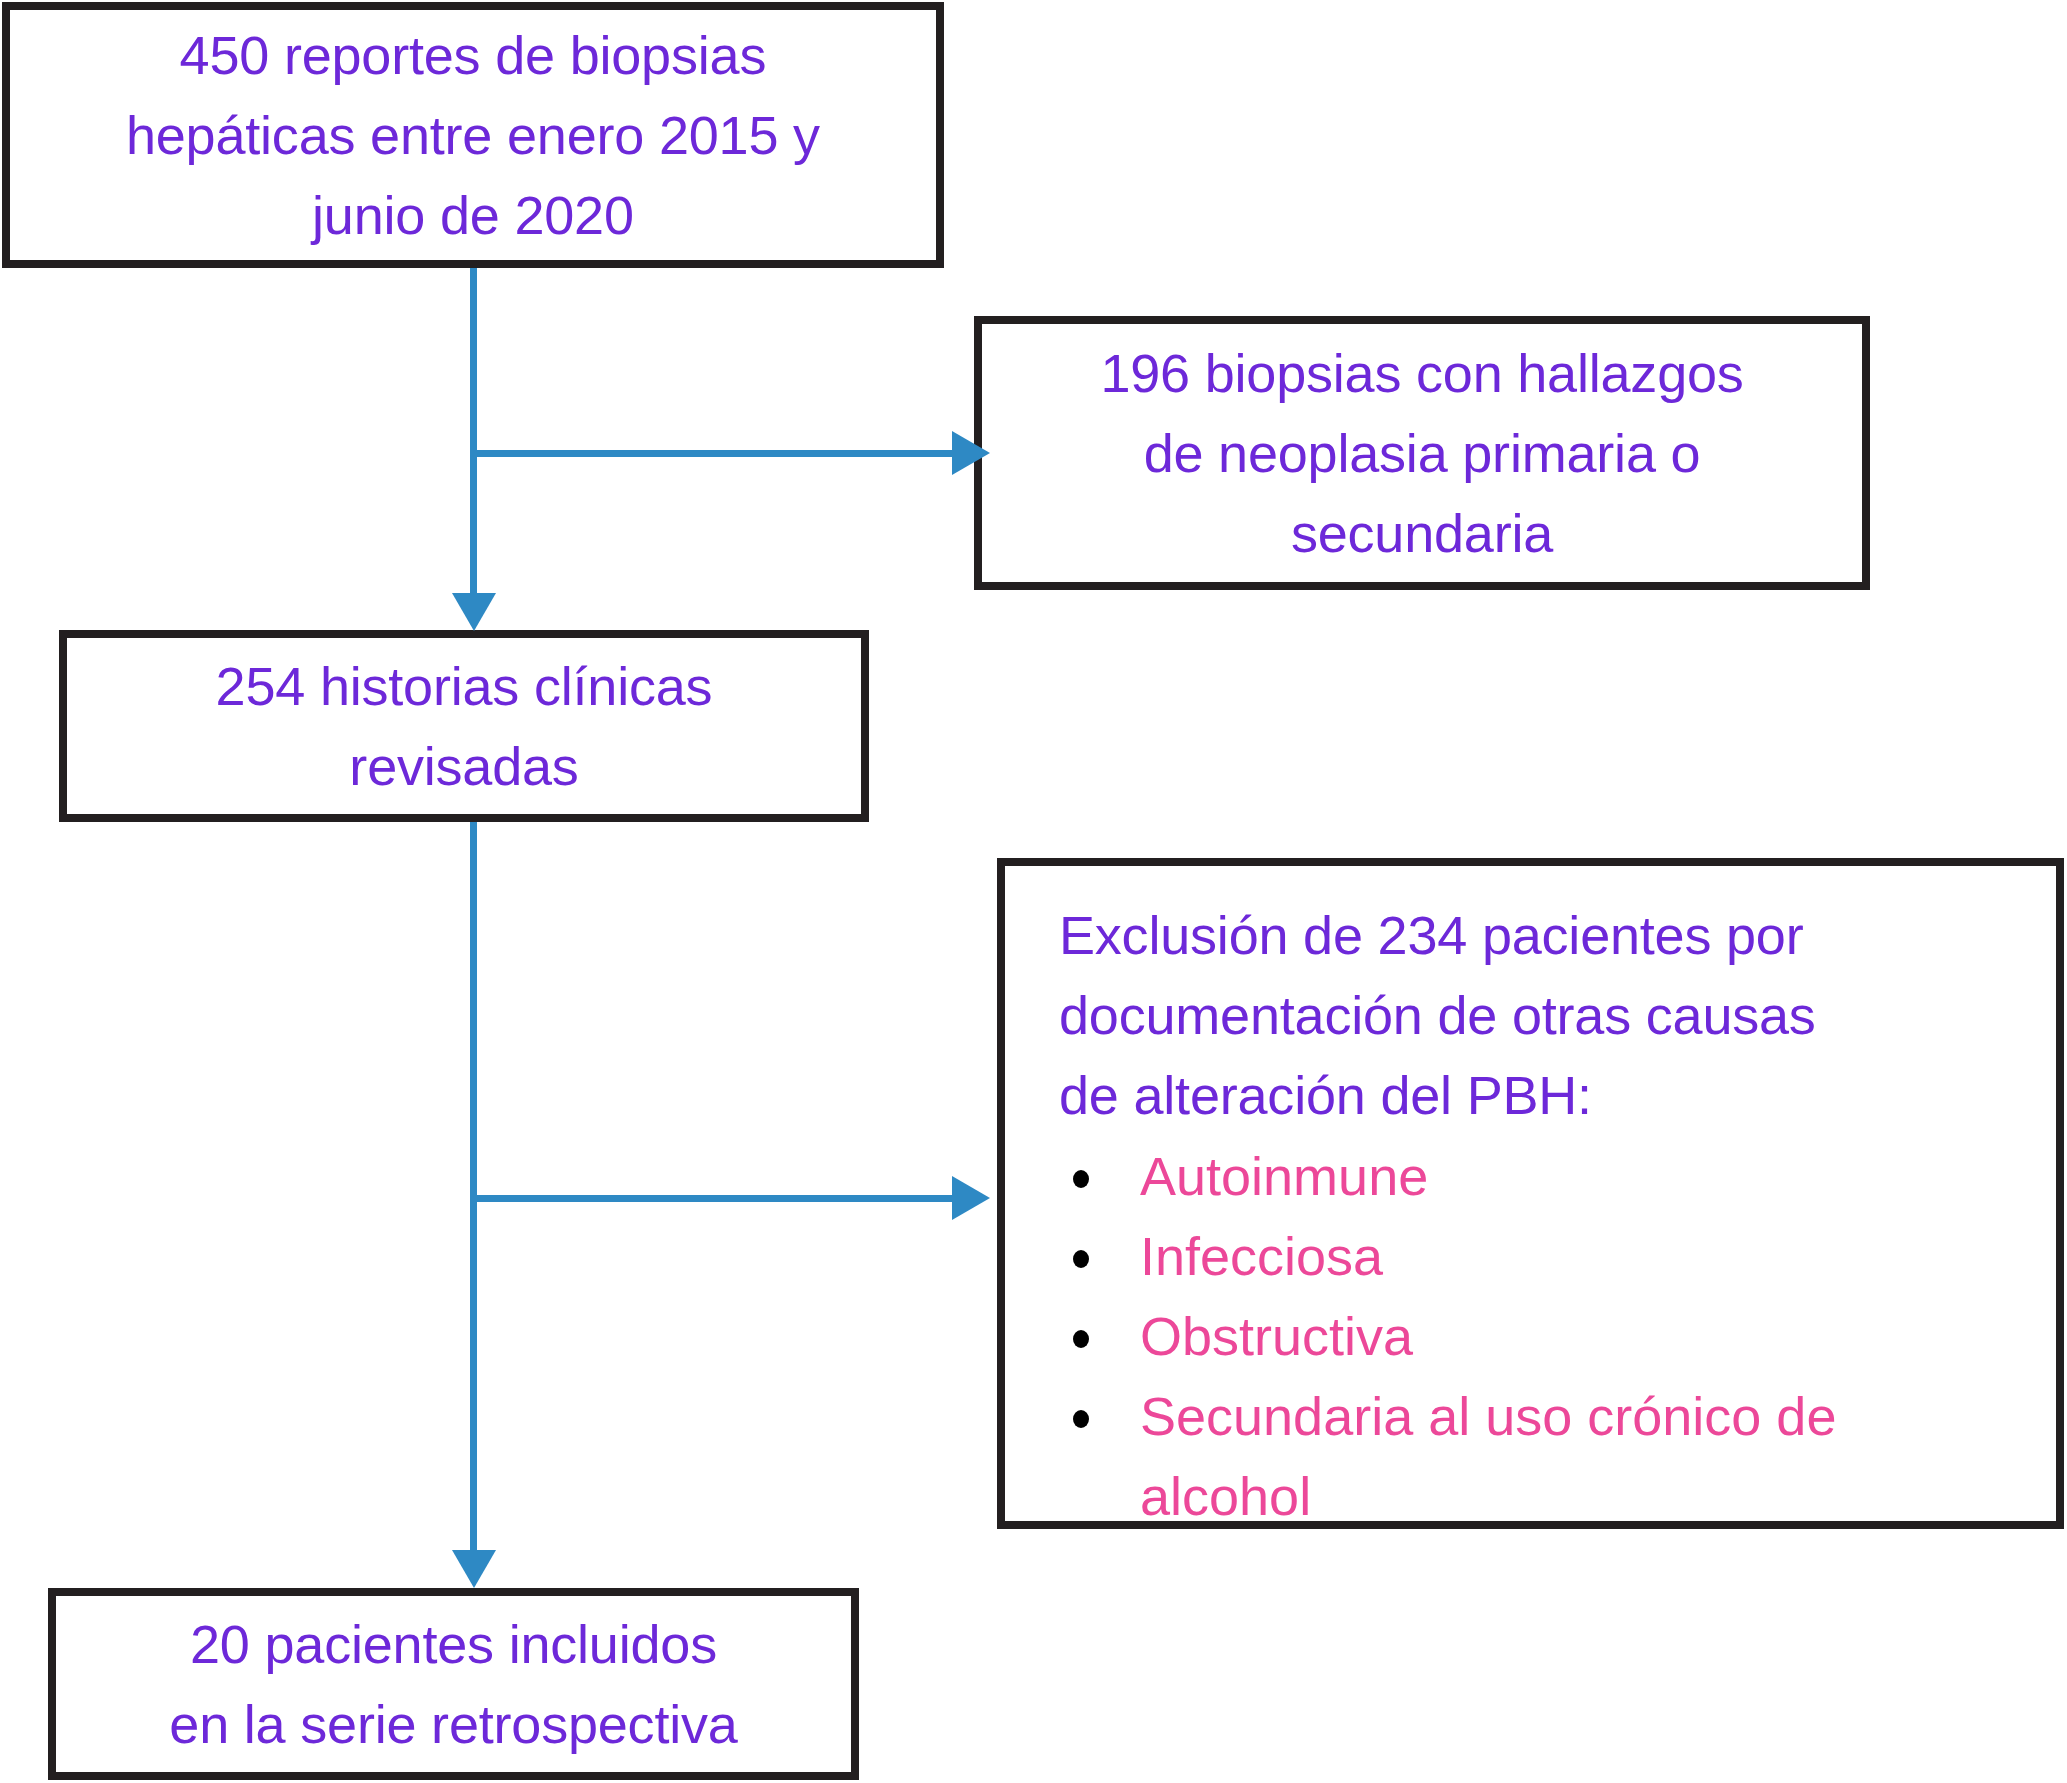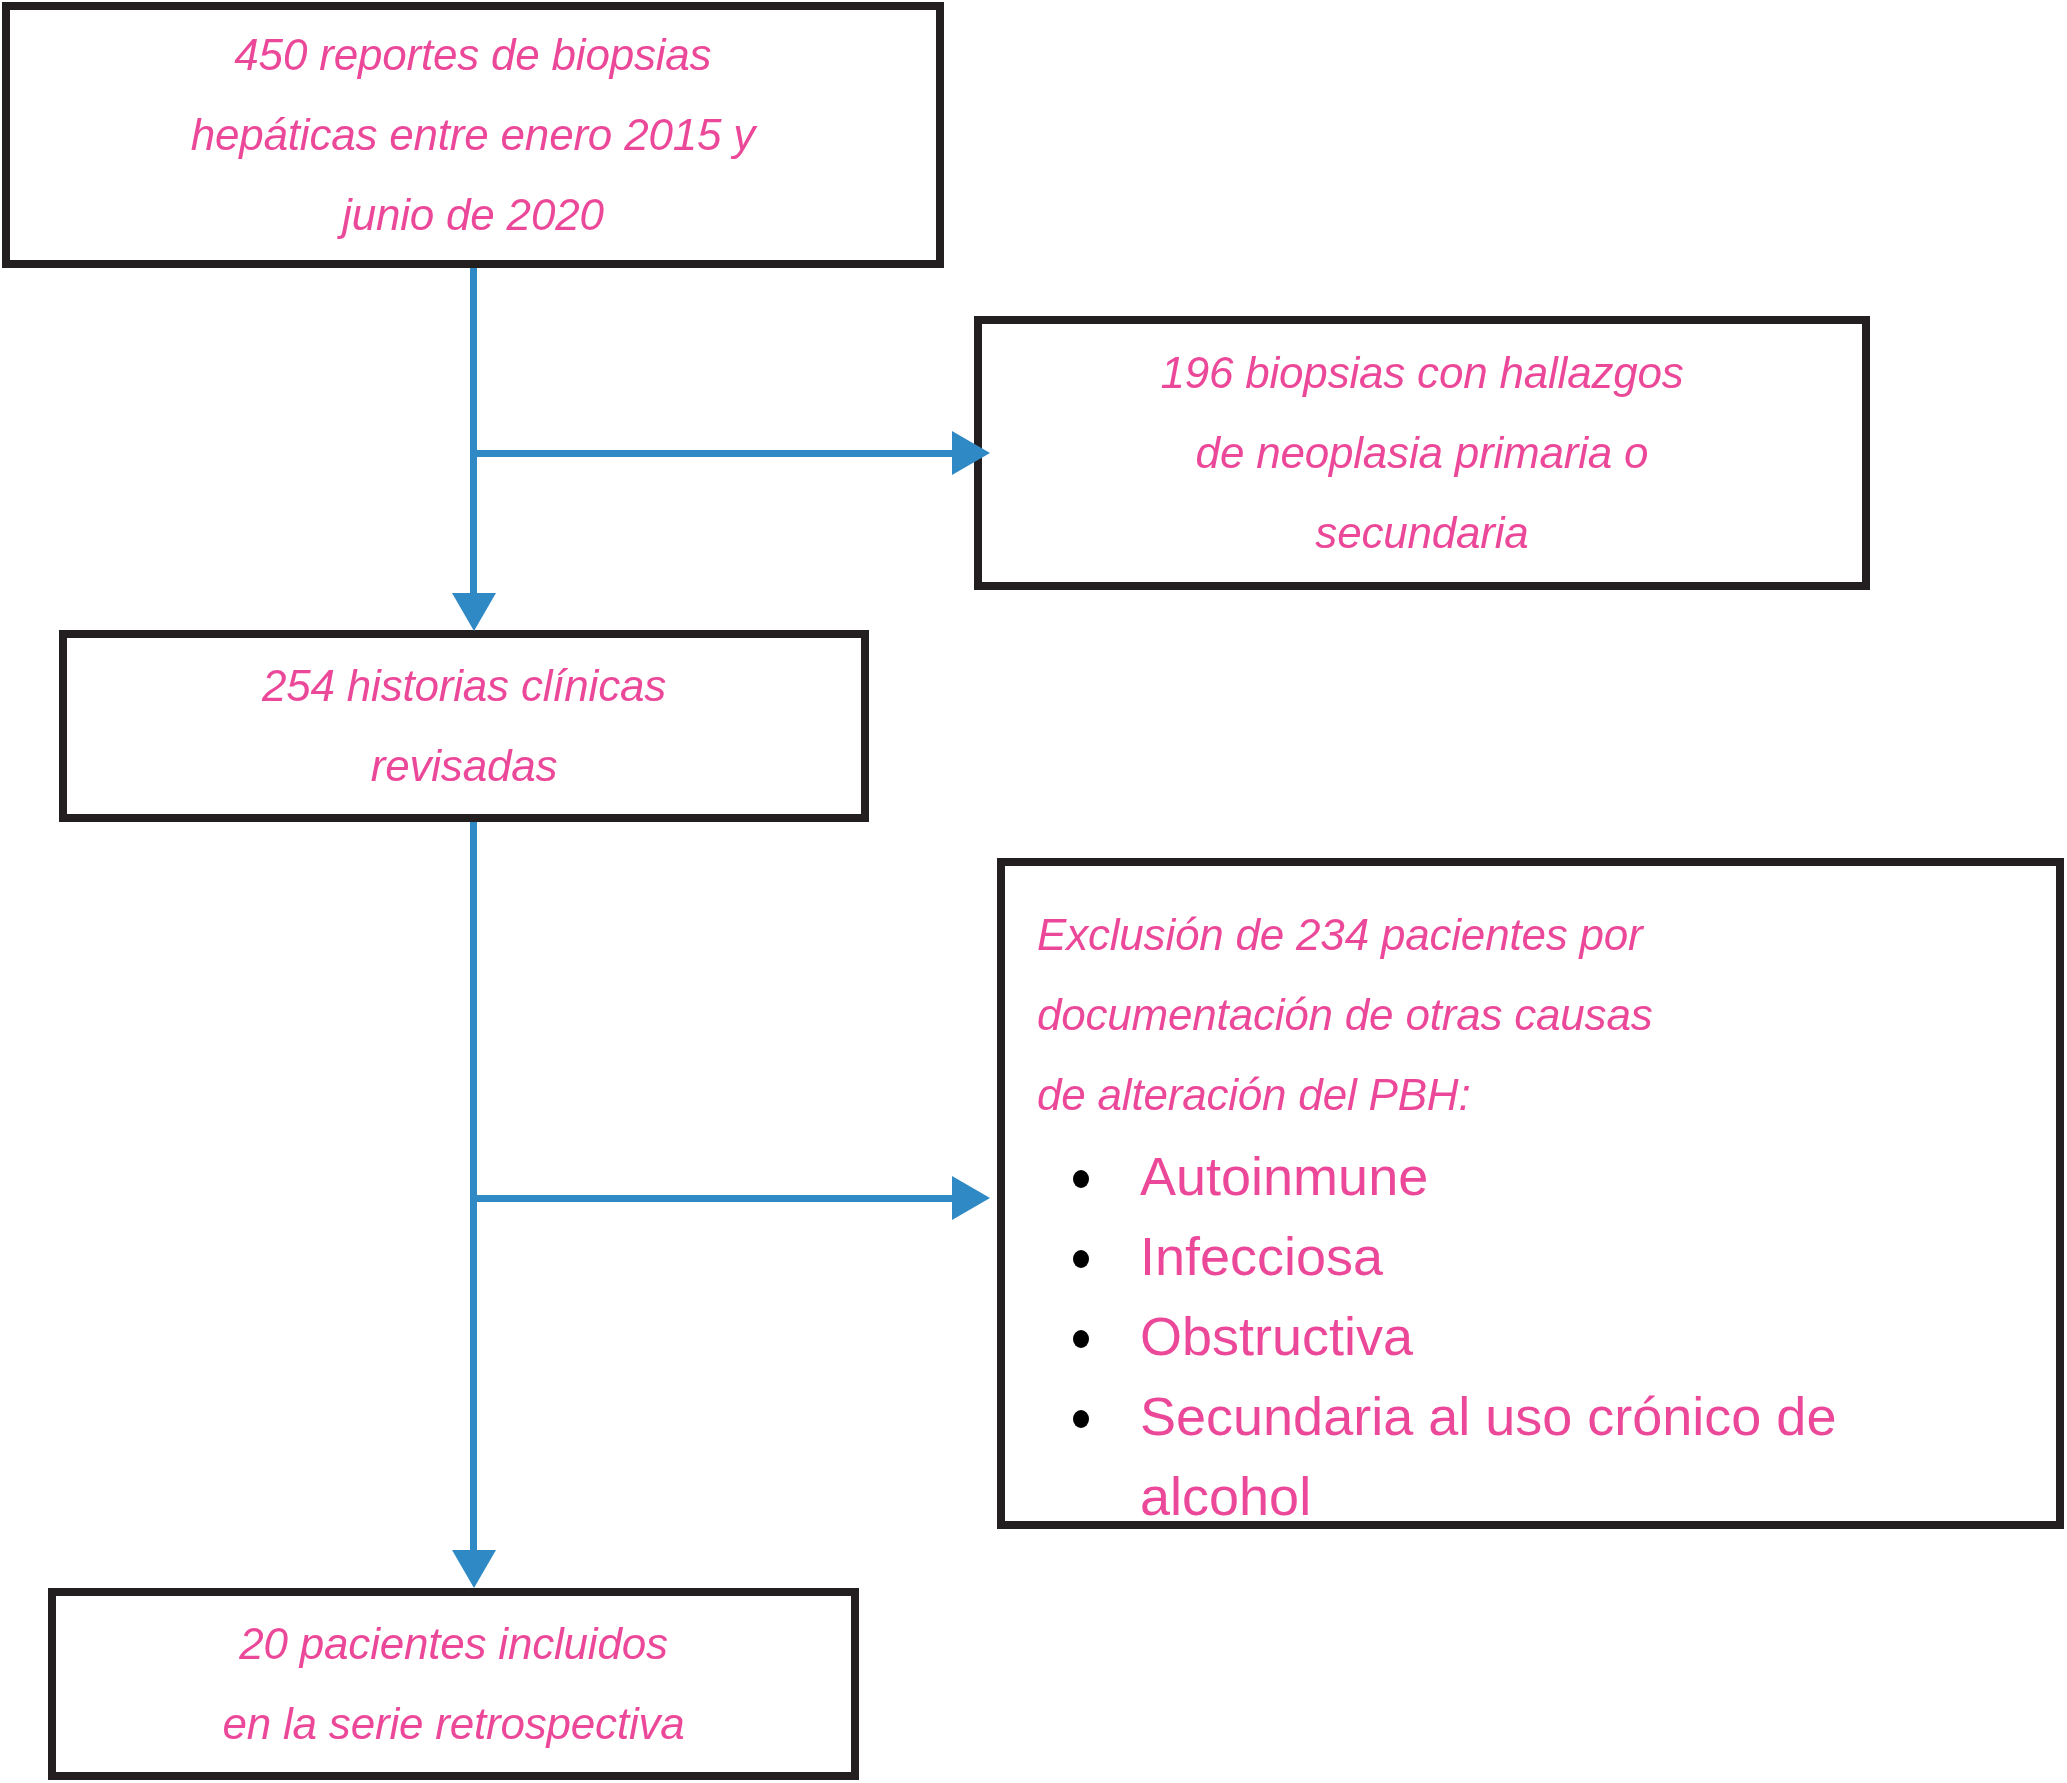--- a/index.html
+++ b/index.html
@@ -20,30 +20,29 @@
     position: absolute;
     box-sizing: border-box;
     background: #ffffff;
     border: 8.6px solid #231f20;
     display: flex;
     flex-direction: column;
     justify-content: center;
   }
 
   .box .line {
-    font-size: 44px;
+    font-size: 54px;
     line-height: 80px;
-    color: #ec4899;
+    color: #6d28d9;
     letter-spacing: -0.2px;
     white-space: nowrap;
-    font-style: italic;
   }
 
   .center .line { text-align: center; }
-  .left .line   { text-align: left; }
+  .left .line   { text-align: left; margin-left: 22px; }
 
   
   #box-reports     { left: 1.9px;    top: 1.9px;    width: 942px;  height: 266px; }
   #box-neoplasia   { left: 974px; top: 316px;  width: 896px;  height: 274px; }
   #box-histories   { left: 59px;   top: 630px;  width: 810px;  height: 192px; }
   #box-exclusion   { left: 997px; top: 858px;  width: 1067px; height: 671px; }
   #box-included    { left: 48px;   top: 1588px; width: 811px;  height: 192px; }
 
   #box-reports   { padding: 0 23px; }
   #box-histories { padding: 0 67px; }

